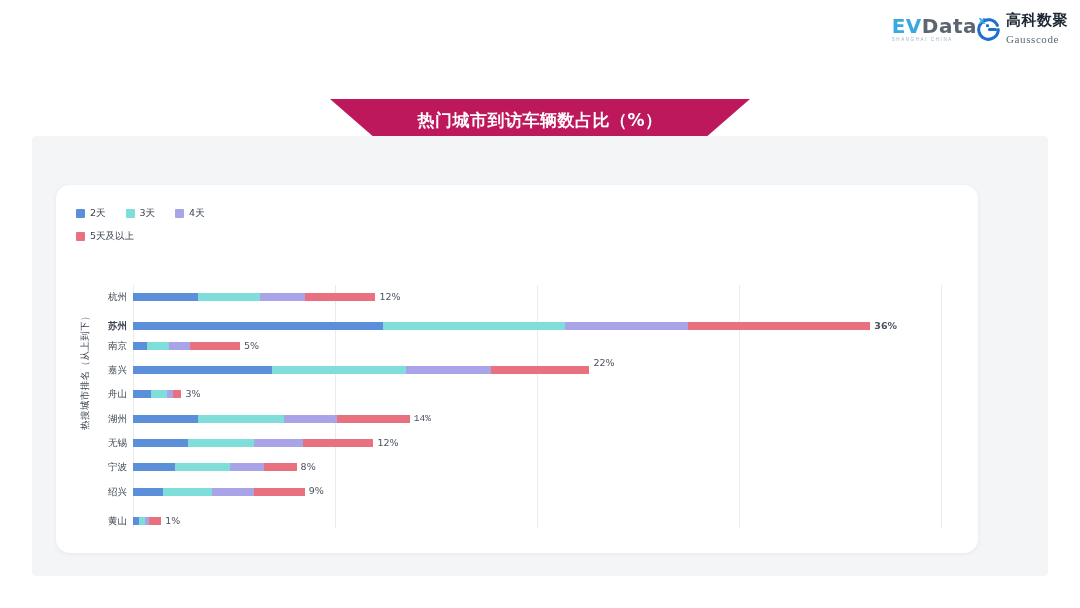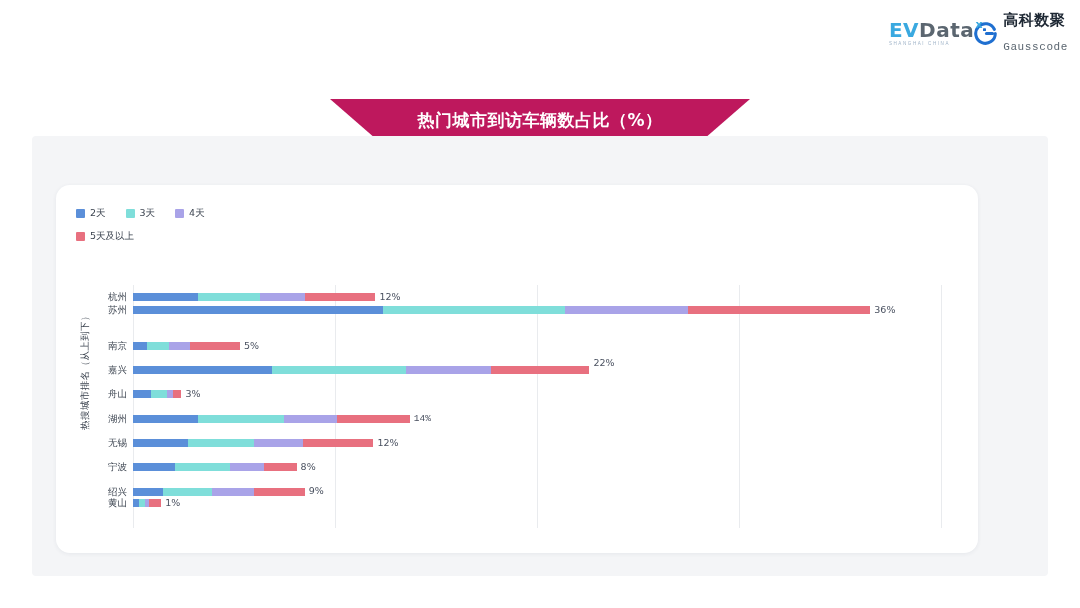--- a/index.html
+++ b/index.html
@@ -34,22 +34,22 @@
   }
   .logo-evdata .ev-sub{
     font-size:4.5px; letter-spacing:1.6px; color:#9fb3c8; margin-top:1px;
     font-family:"Liberation Sans",sans-serif;
   }
   .logo-gauss{ display:flex; align-items:center; gap:6px; }
   .gauss-mark{ width:23px;height:23px; flex:0 0 23px; }
   .gauss-text{ display:flex; flex-direction:column; line-height:1; }
   .gauss-cn{ font-size:15px; font-weight:700; color:#1d2733; letter-spacing:0.5px;
     font-family:"DejaVu Sans","Liberation Sans",sans-serif;}
-  .gauss-en{ font-size:11px; color:#5b6670; letter-spacing:0.6px; margin-top:14px;
-    font-family:Liberation Mono, monospace;}
+  .gauss-en{ font-size:11px; color:#5b6670; letter-spacing:0.6px; margin-top:6px;
+    font-family:Liberation Serif, serif;}
 
   
   .ribbon-wrap{
     position:absolute; left:0; top:99px; width:1080px; height:42px;
     display:flex; justify-content:center; pointer-events:none;
   }
   .ribbon{
     width:420px; height:42px; position:relative;
     background:#be185d;
     clip-path:polygon(0 0, 100% 0, 88.5% 100%, 11.5% 100%);
@@ -192,21 +192,21 @@
         <div class="row" style="top: 0px;">
           <div class="row-label">杭州</div>
           <div class="bar">
             <div class="seg" style="width: 64.64px; background: rgb(91, 143, 217);"></div>
             <div class="seg" style="width: 62.62px; background: rgb(127, 222, 218);"></div>
             <div class="seg" style="width: 44.44px; background: rgb(169, 163, 232);"></div>
             <div class="seg" style="width: 70.7px; background: rgb(232, 112, 127);"></div>
           </div>
           <div class="bar-value" style="left: 323.4px; top: 7px;">12%</div>
         </div>
-        <div class="row" style="top: 13px;">
+        <div class="row" style="top: 29px; font-weight: bold;">
           <div class="row-label">苏州</div>
           <div class="bar">
             <div class="seg" style="width: 250.48px; background: rgb(91, 143, 217);"></div>
             <div class="seg" style="width: 181.8px; background: rgb(127, 222, 218);"></div>
             <div class="seg" style="width: 123.22px; background: rgb(169, 163, 232);"></div>
             <div class="seg" style="width: 181.8px; background: rgb(232, 112, 127);"></div>
           </div>
           <div class="bar-value" style="left: 818.3px; top: 7px;">36%</div>
         </div>
         <div class="row" style="top: 48.6px;">
@@ -272,21 +272,21 @@
         <div class="row" style="top: 194.4px;">
           <div class="row-label">绍兴</div>
           <div class="bar">
             <div class="seg" style="width: 30.3px; background: rgb(91, 143, 217);"></div>
             <div class="seg" style="width: 48.48px; background: rgb(127, 222, 218);"></div>
             <div class="seg" style="width: 42.42px; background: rgb(169, 163, 232);"></div>
             <div class="seg" style="width: 50.5px; background: rgb(232, 112, 127);"></div>
           </div>
           <div class="bar-value" style="left: 252.7px; top: 7px;">9%</div>
         </div>
-        <div class="row" style="top: 206px; padding-left: 42px;">
+        <div class="row" style="top: 224px; padding-left: 42px;">
           <div class="row-label">黄山</div>
           <div class="bar">
             <div class="seg" style="width: 6.06px; background: rgb(91, 143, 217);"></div>
             <div class="seg" style="width: 6.06px; background: rgb(127, 222, 218);"></div>
             <div class="seg" style="width: 4.04px; background: rgb(169, 163, 232);"></div>
             <div class="seg" style="width: 12.12px; background: rgb(232, 112, 127);"></div>
           </div>
           <div class="bar-value" style="left: 109.28px; top: 7px;">1%</div>
         </div>
       </div>

